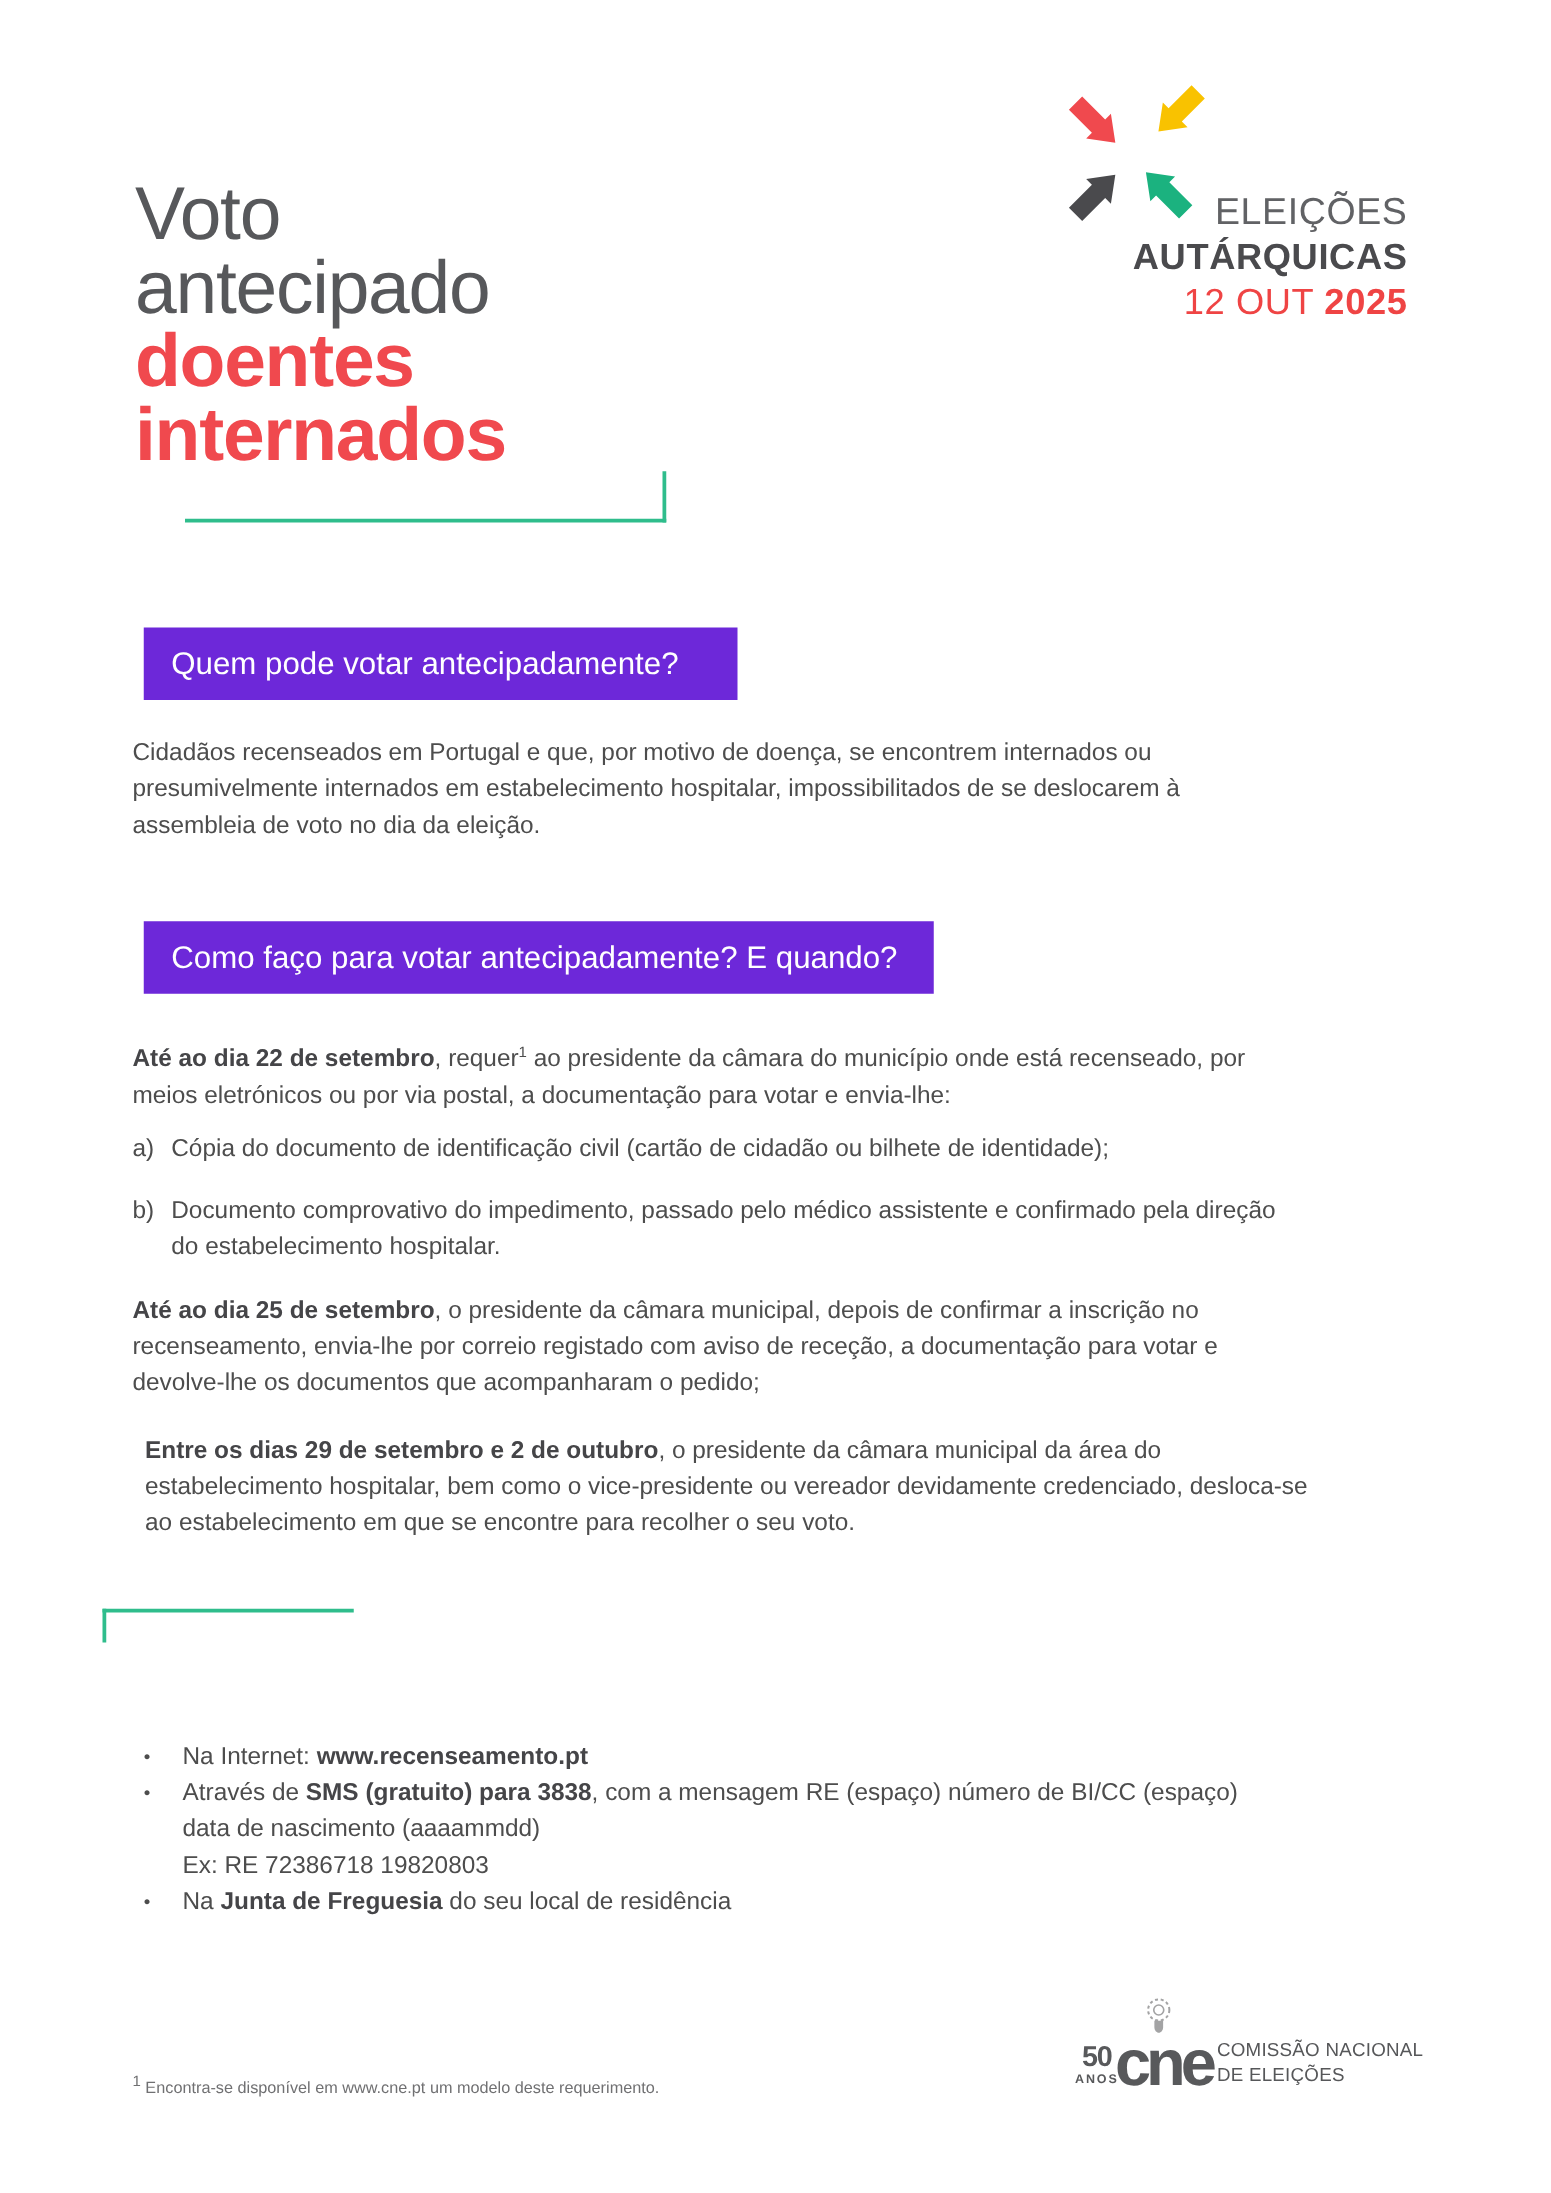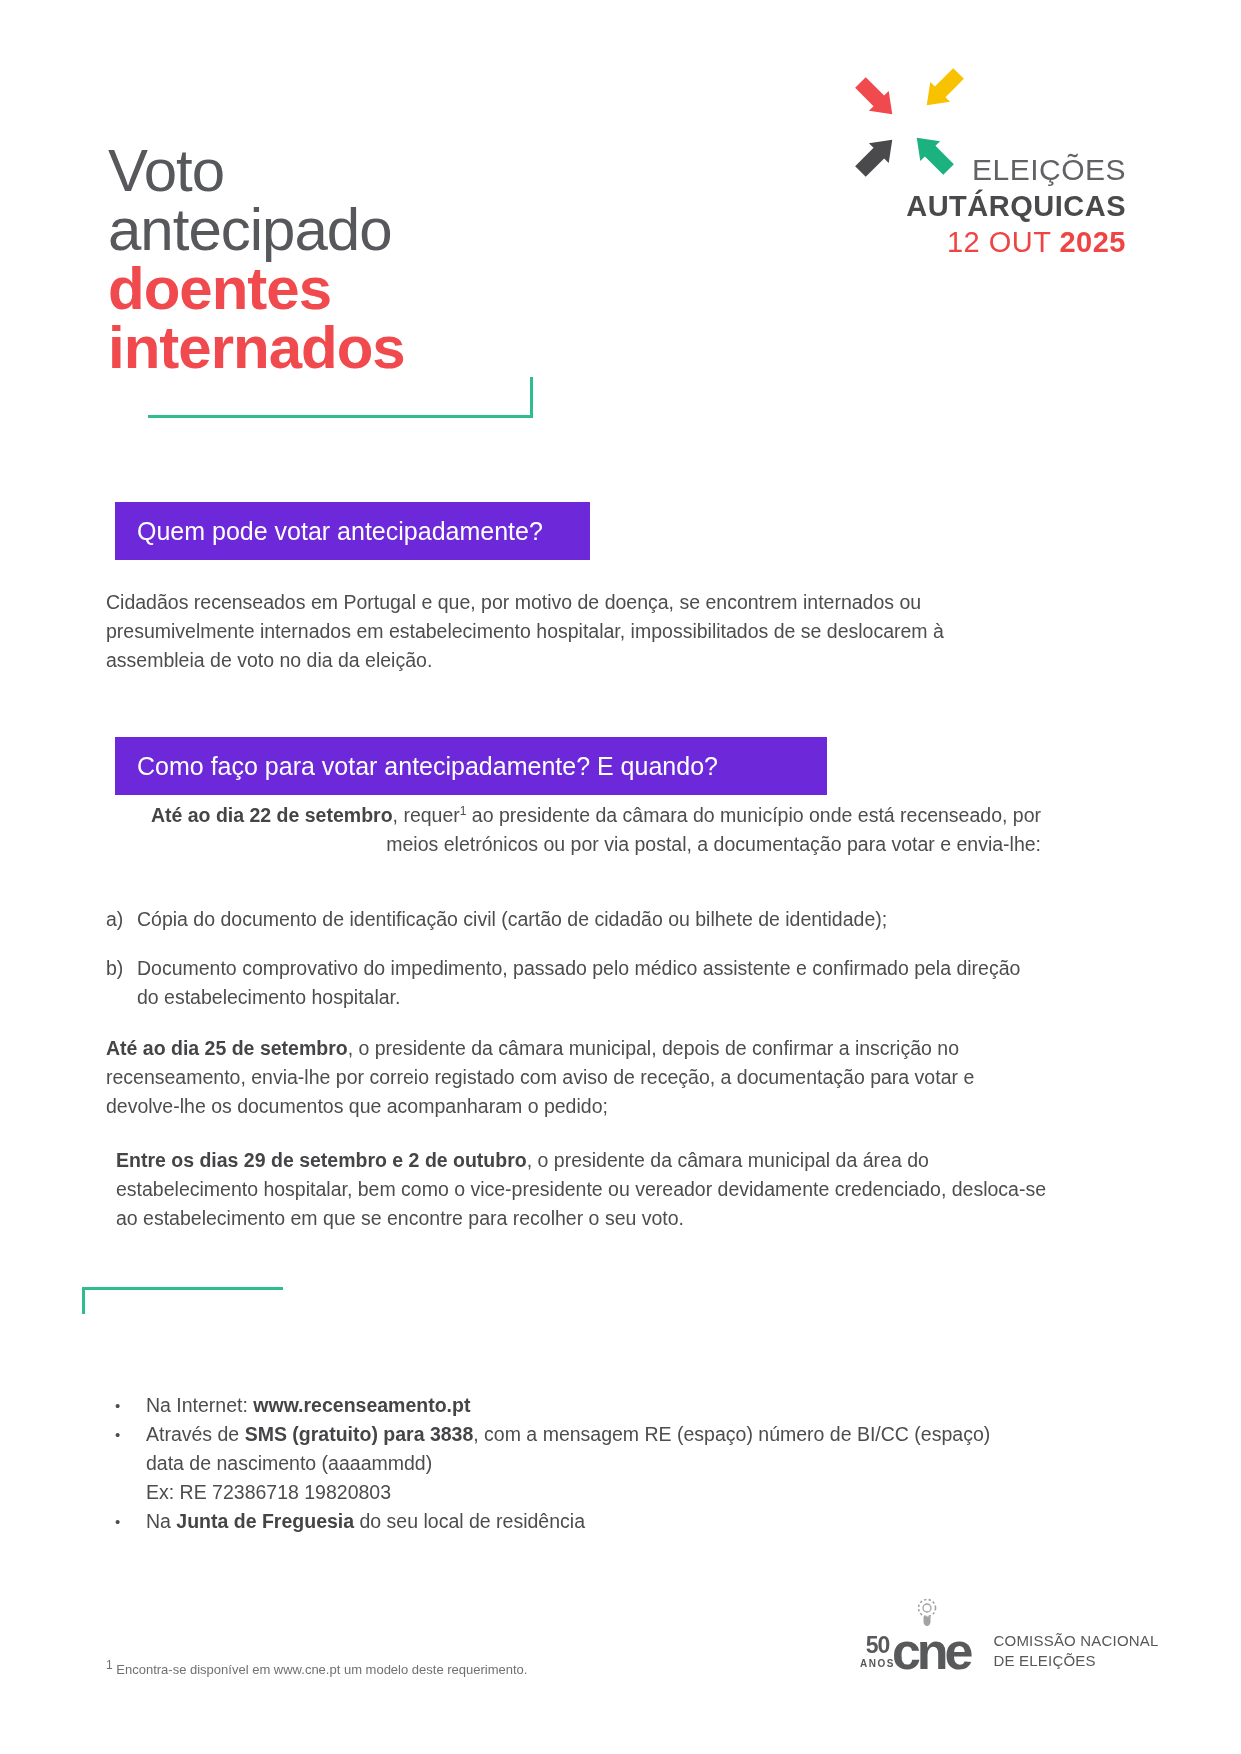--- a/index.html
+++ b/index.html
@@ -27,21 +27,21 @@
   
   .bracket1 { position:absolute; left:148px; top:377px; width:385px; height:41px;
               border-right:3px solid #2fbd8c; border-bottom:3px solid #2fbd8c; }
   .bracket2 { position:absolute; left:82px; top:1287px; width:201px; height:27px;
               border-left:3px solid #2fbd8c; border-top:3px solid #2fbd8c; }
 
   
   .banner { position:absolute; left:115px; height:58px; background:#6d28d9; color:#ffffff;
             font-size:25px; display:flex; align-items:center; padding-left:22px; }
   .banner-who { top:502px; width:475px; }
-  .banner-how { top:737px; width:712px; }
+  .banner-how { top:737px; width:632px; }
 
   
   .para { position:absolute; left:106px; width:935px; font-size:19.5px; line-height:29px; color:#4d4d4d; }
   .para b, .blt b { font-weight:700; color:#454548; }
   .item { position:absolute; left:106px; width:940px; display:flex;
           font-size:19.5px; line-height:29px; color:#4d4d4d; }
   .item .lbl { flex:0 0 31px; }
   sup.fn { font-size:12px; vertical-align:super; line-height:0; }
 
   
@@ -55,21 +55,21 @@
   .bmark { flex:0 0 31px; font-size:15px; }
 
   
   .footnote { position:absolute; left:106px; top:1662px; font-size:13px; color:#707072; }
   .crest { position:absolute; left:913px; top:1597px; }
   .cne { position:absolute; left:860px; top:1630px; display:flex; align-items:center; color:#58595b; }
   .cne-years { display:flex; flex-direction:column; align-items:center; margin-right:-3px; position:relative; z-index:2; }
   .cne-50  { font-size:23px; font-weight:800; line-height:25px; letter-spacing:-1px; }
   .cne-anos{ font-size:10px; font-weight:700; letter-spacing:1.5px; }
   .cne-word{ font-size:52px; font-weight:800; letter-spacing:-4px; line-height:42px; }
-  .cne-name{ margin-left:24px; font-size:15px; line-height:20px; letter-spacing:0.2px; color:#565759; }
+  .cne-name{ margin-left:4px; font-size:15px; line-height:20px; letter-spacing:0.2px; color:#565759; }
 </style>
 </head>
 <body>
 
 <div class="page">
 
   <div class="title">
     <div>Voto</div>
     <div>antecipado</div>
     <div class="t-red">doentes</div>
@@ -101,21 +101,21 @@
 
   <div class="banner banner-who">
     <span>Quem pode votar antecipadamente?</span>
   </div>
   <div class="para" style="top:588px;">Cidadãos recenseados em Portugal e que, por motivo de doença, se encontrem internados ou presumivelmente internados em estabelecimento hospitalar, impossibilitados de se deslocarem à assembleia de voto no dia da eleição.</div>
 
   <div class="banner banner-how">
     <span>Como faço para votar antecipadamente? E quando?</span>
   </div>
 
-  <div class="para" style="top:801px;text-align:right;">
+  <div class="para" style="top:833px;">
     <b>Até ao dia 22 de setembro</b><span>, requer</span><sup class="fn">1</sup><span> ao presidente da câmara do município onde está recenseado, por meios eletrónicos ou por via postal, a documentação para votar e envia-lhe:</span>
   </div>
 
   <div class="item" style="top:905px;">
     <span class="lbl">a)</span>
     <span>Cópia do documento de identificação civil (cartão de cidadão ou bilhete de identidade);</span>
   </div>
 
   <div class="item" style="top:954px;">
     <span class="lbl">b)</span>

